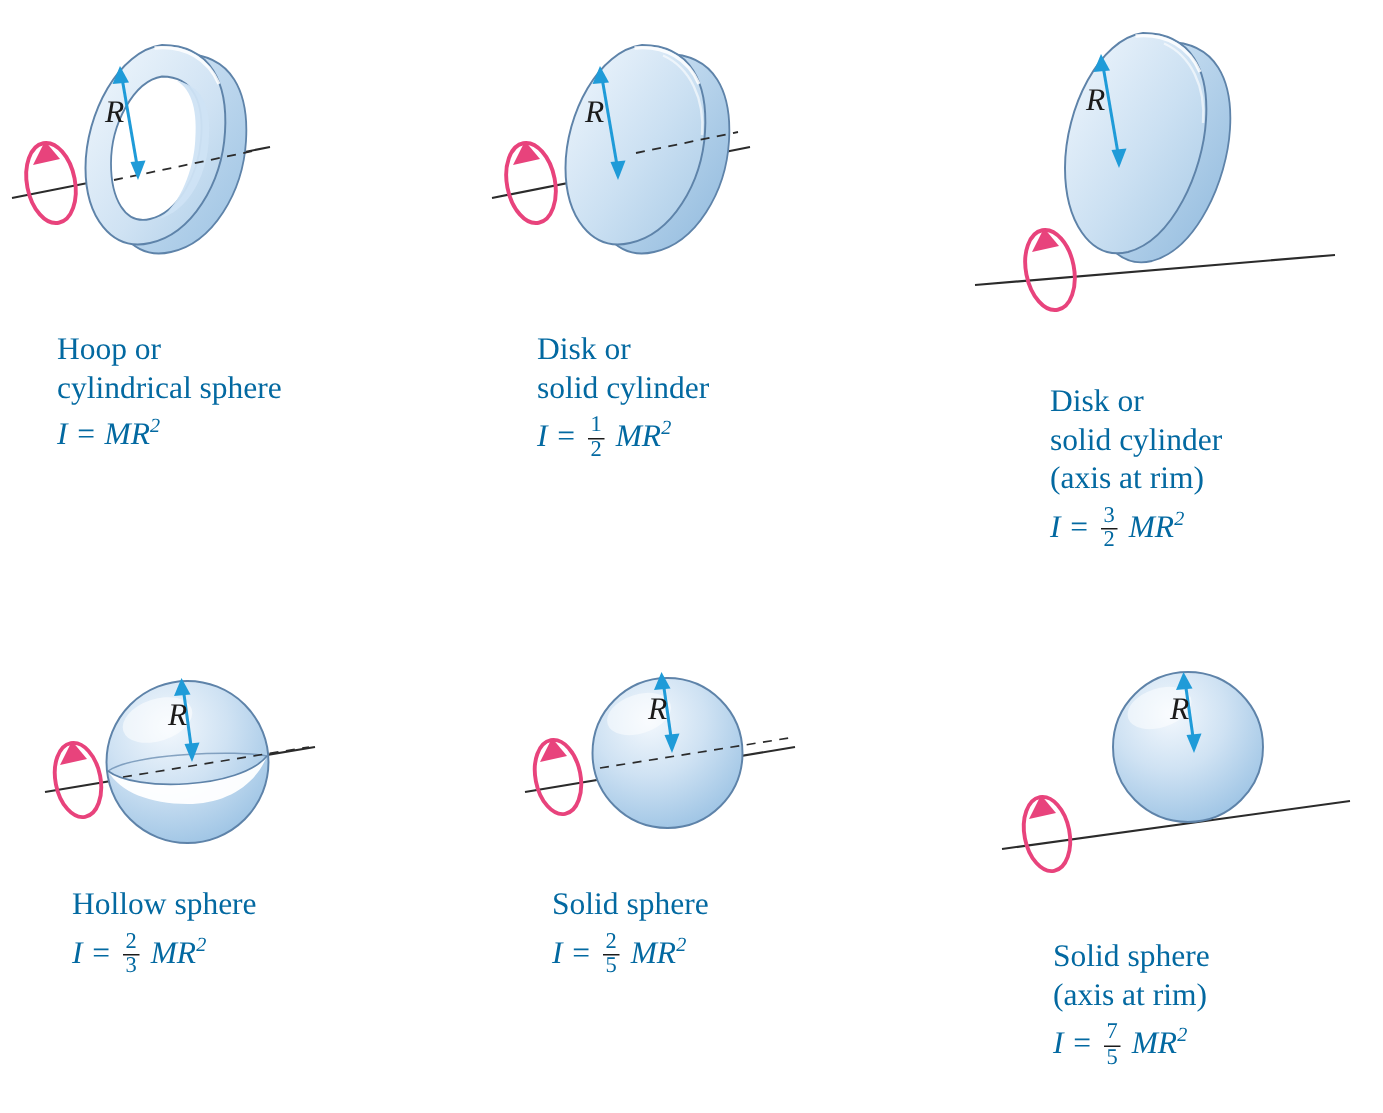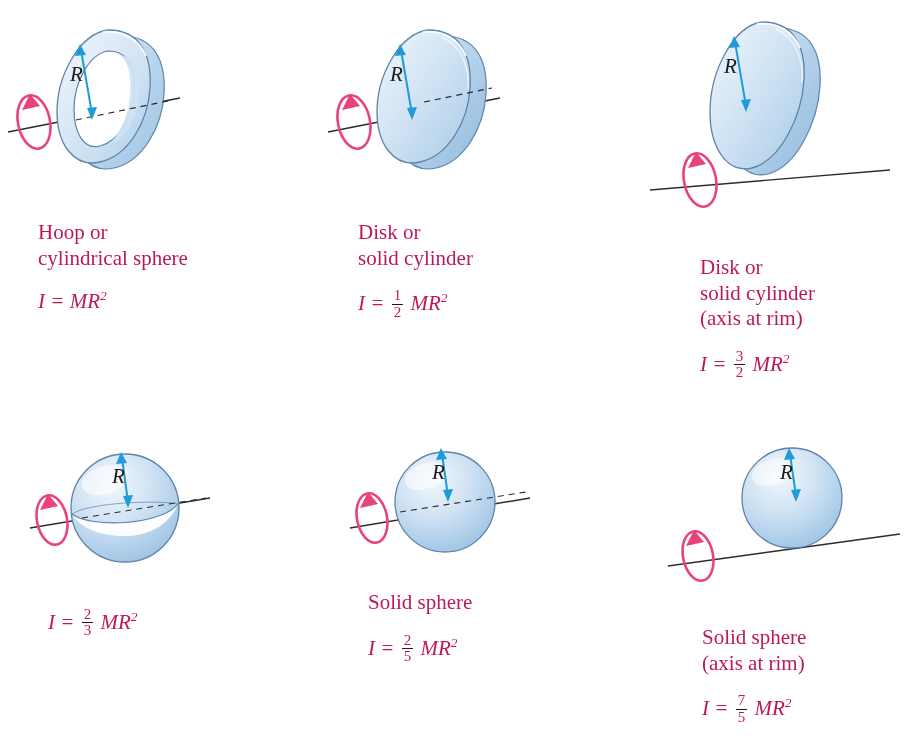--- a/index.html
+++ b/index.html
@@ -27,27 +27,27 @@
   }
   .art {
     position: relative;
     width: 100%;
     height: 100%;
   }
   .caption {
     position: absolute;
     font-size: 21px;
     line-height: 1.22;
-    color: #be185d;
+    color: #0369a1;
     white-space: nowrap;
   }
   .caption .line { display: block; }
   .formula {
     display: block;
-    margin-top: 17px;
+    margin-top: 5px;
     font-style: italic;
     font-size: 21px;
     white-space: nowrap;
   }
   .frac {
     display: inline-block;
     vertical-align: -0.42em;
     text-align: center;
     font-style: normal;
     font-size: 15px;
@@ -266,20 +266,21 @@
         </g>
 
         <g>
           <ellipse cx="42" cy="90" rx="15" ry="25" fill="none" stroke="#e8437c" stroke-width="2.6" transform="rotate(-11 42 90)"></ellipse>
           <polygon points="38,64 30,80 48,76" fill="#e8437c"></polygon>
         </g>
       </svg>
       <div class="rlabel" style="left:102px; top:34px;">R</div>
     </div>
     <div class="caption" style="left:38px; top:160px;">
+      <span class="line">Hollow sphere</span>
       <span class="formula">
         <span>I =</span>
         <span class="frac">
           <span class="num">2</span>
           <span class="den">3</span>
         </span>
         <span>MR</span><sup class="exp">2</sup>
       </span>
     </div>
   </div>

